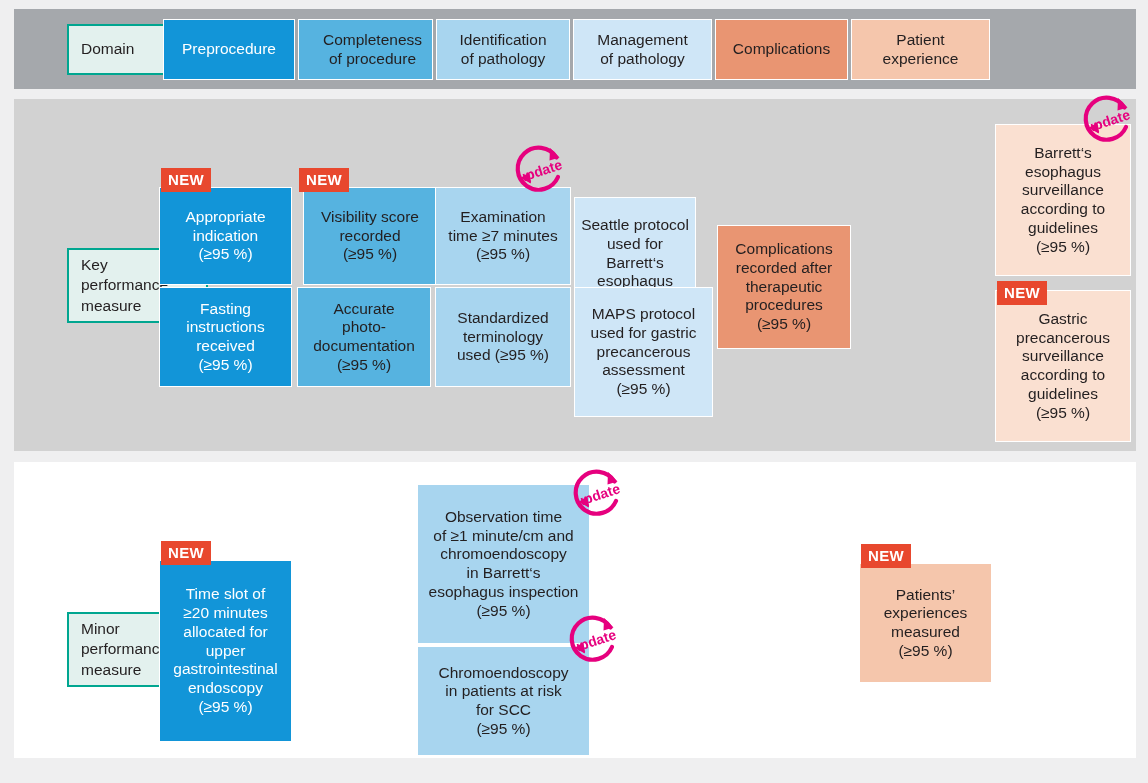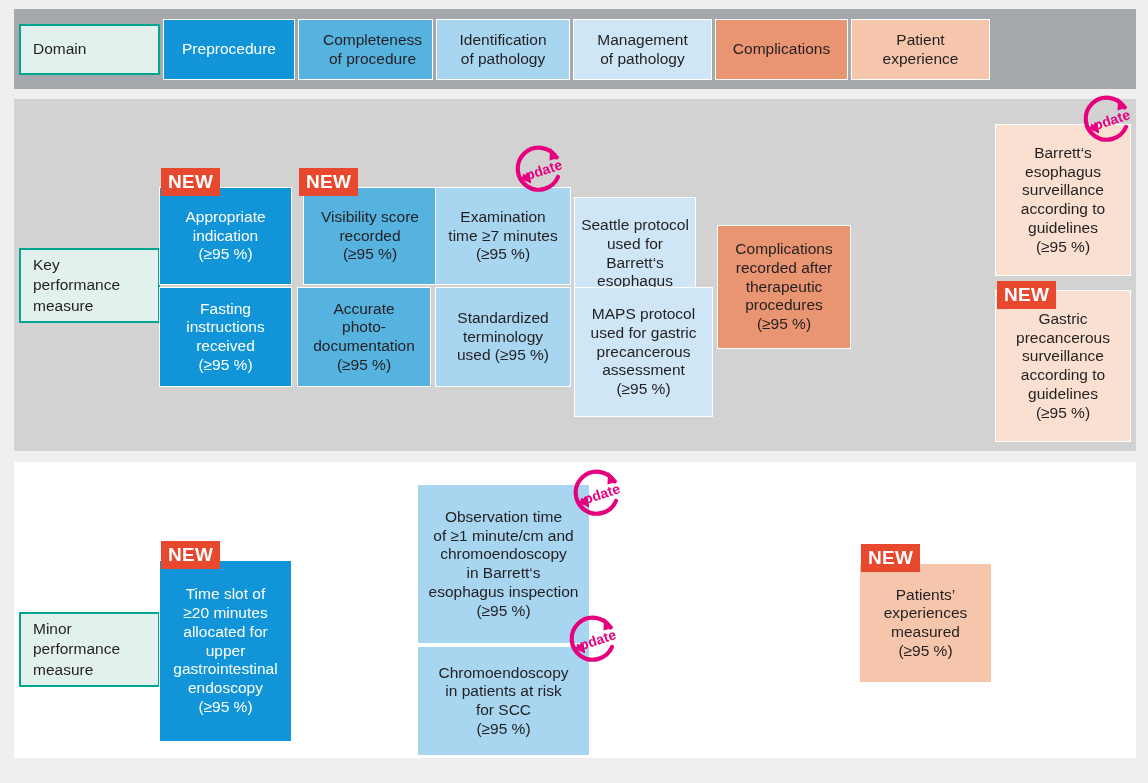--- a/index.html
+++ b/index.html
@@ -31,39 +31,40 @@
   .cell.white-text{color:#ffffff;}
   .cell.leftalign{justify-content:flex-start;text-align:left;padding-left:12px;}
 
   
   .chip{
     background:#e3f1ee;
     border:2.5px solid #00a690;
     color:#231f20;
     font-size:15.5px;
     line-height:1.3;
+    margin-left:48px;
   }
 
   
   .c-blue1{background:#1295d8;}          
   .c-blue2{background:#56b3e0;}          
   .c-blue3{background:#a8d5ef;}          
   .c-blue4{background:#cfe6f7;}          
   
   .c-or1{background:#e99572;}            
   .c-or2{background:#f5c6ac;}            
   .c-or3{background:#fae0d1;}            
 
   
   .new-badge{
     position:absolute;
     background:#e8482e;
     color:#ffffff;
     font-weight:bold;
-    font-size:19px;
+    font-size:15px;
     letter-spacing:.3px;
     line-height:1;
     padding:4px 7px 5px 7px;
     z-index:6;
     font-family:"Liberation Sans", sans-serif;
   }
 
   
   .update-badge{
     position:absolute;

